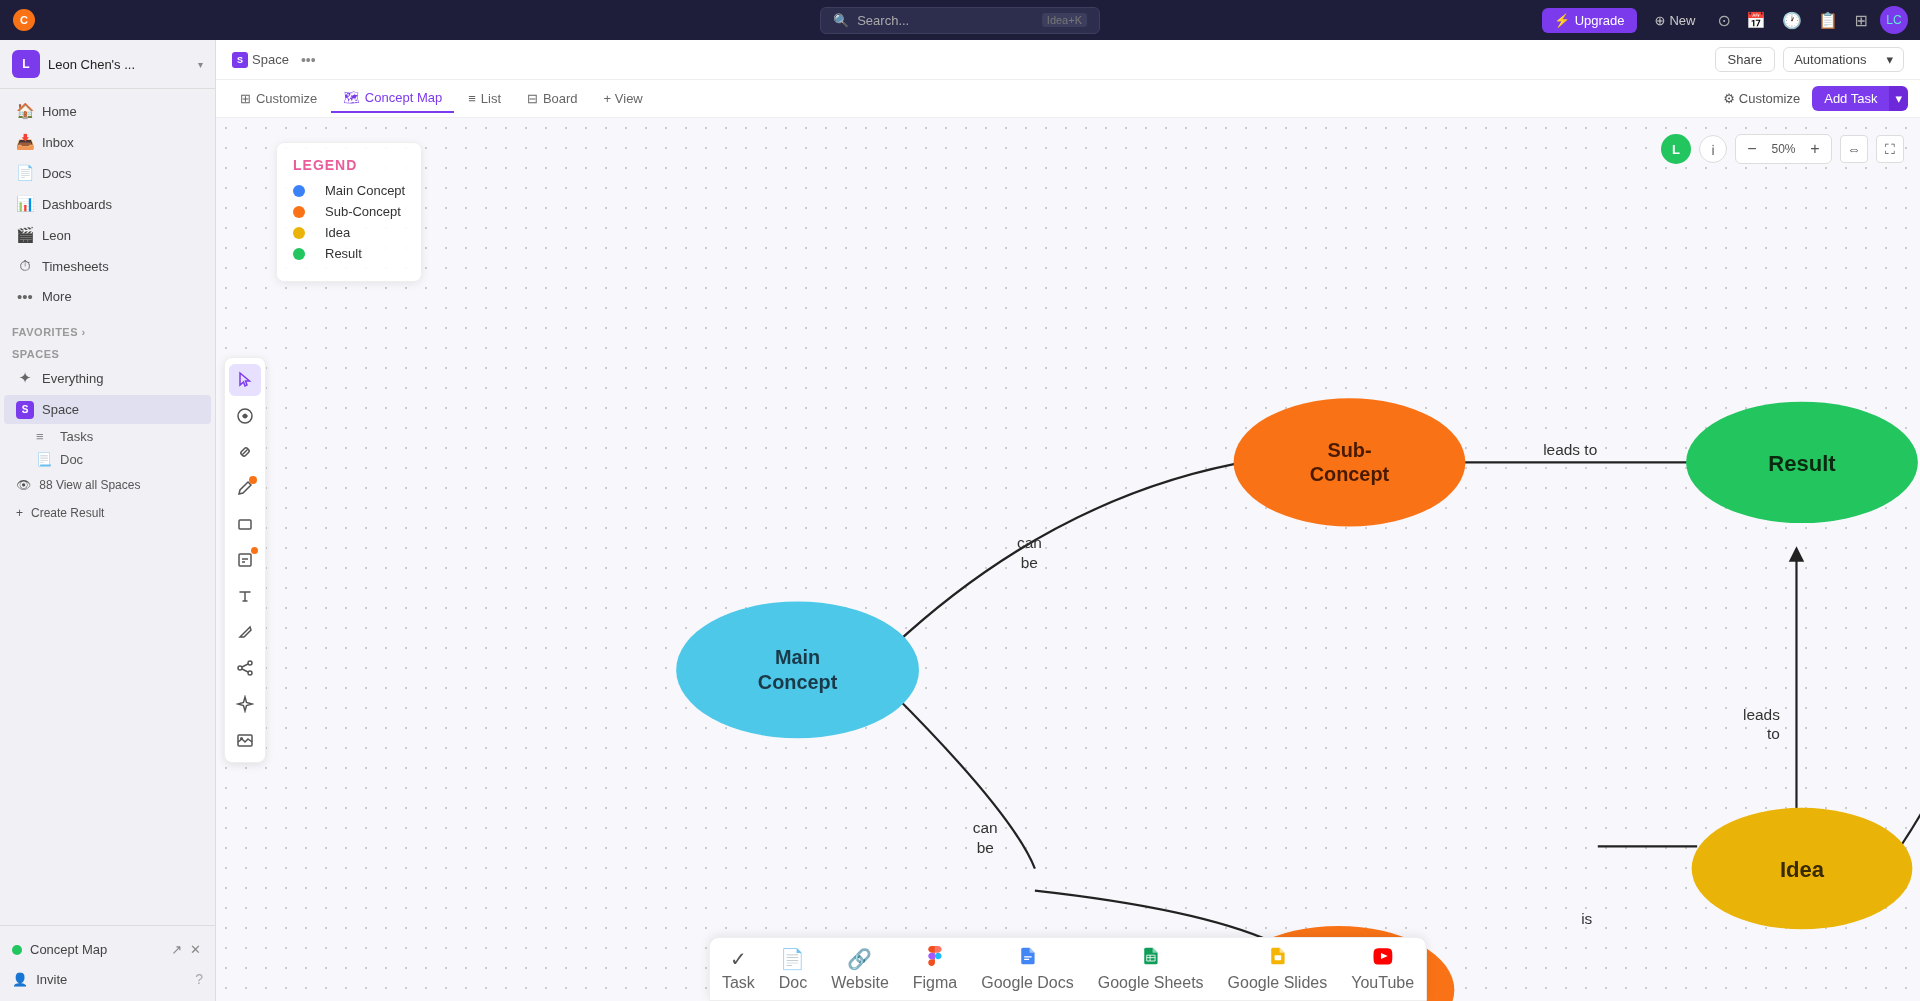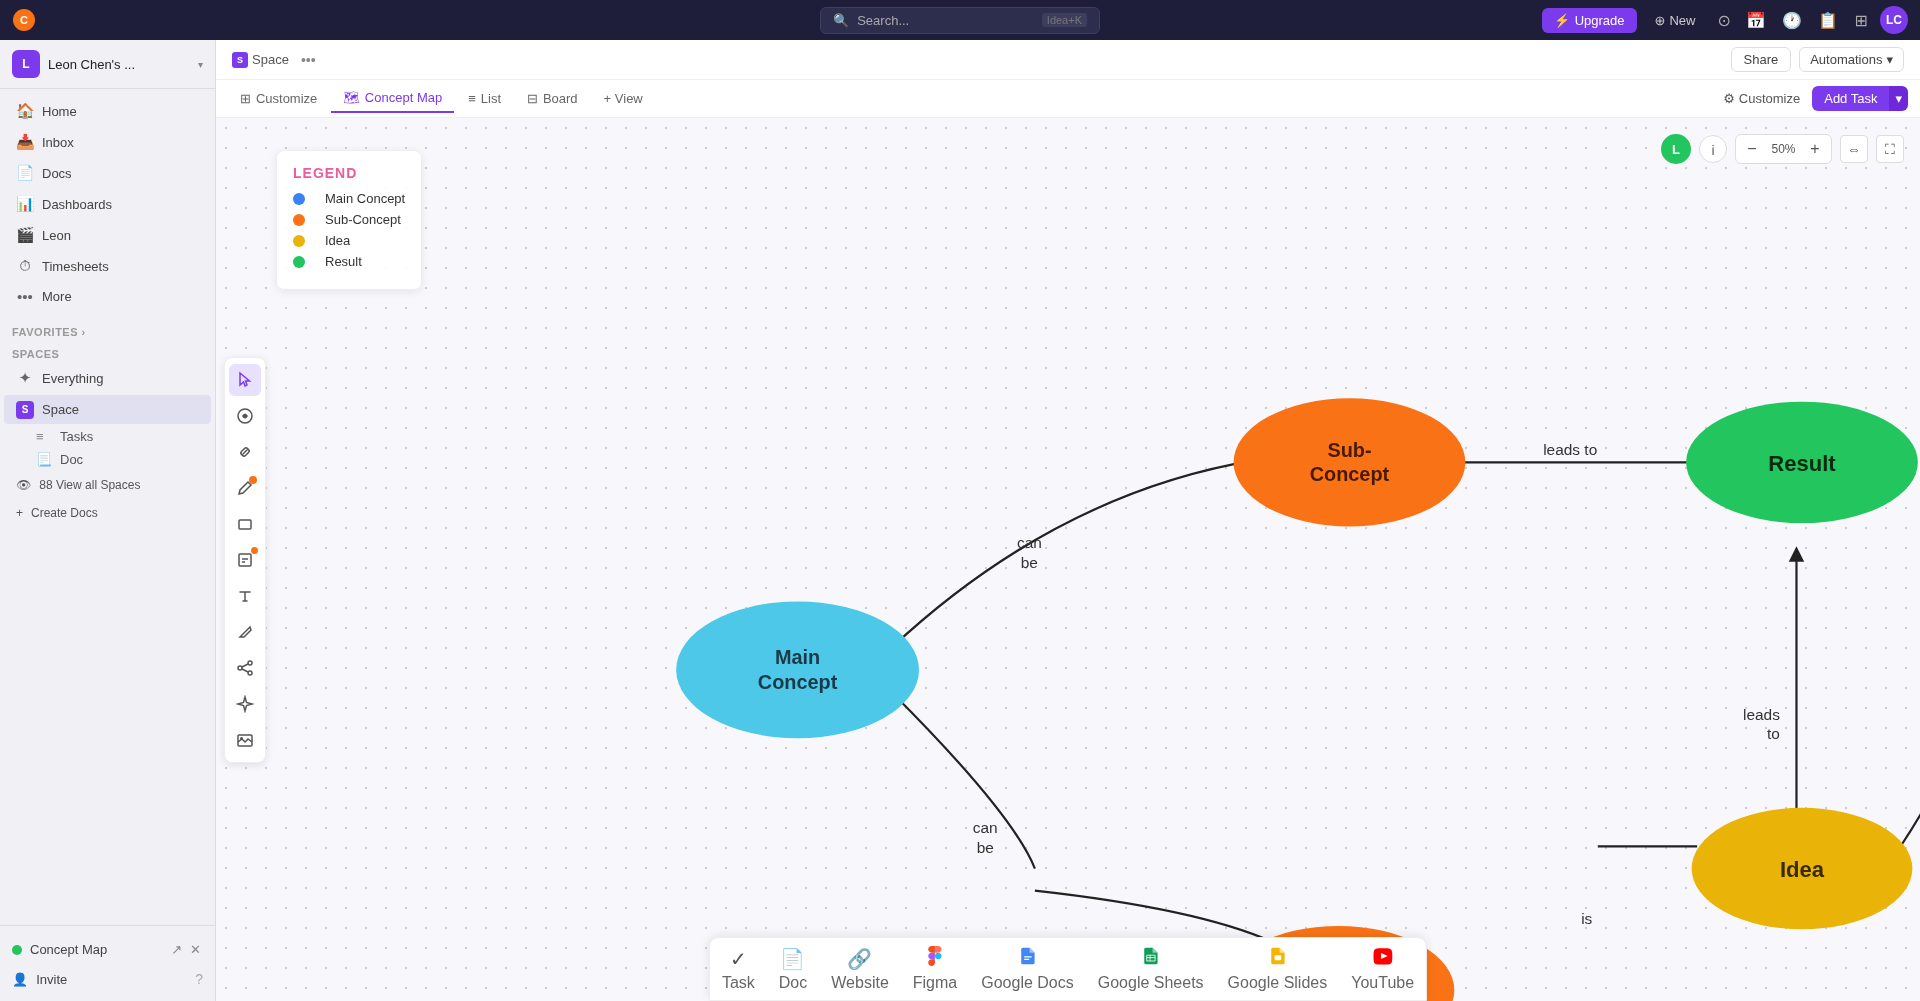--- a/index.html
+++ b/index.html
@@ -70,23 +70,23 @@
       font-size: 16px;
       display: flex;
       align-items: center;
       justify-content: center;
     }
     .avatar-btn {
       width: 28px;
       height: 28px;
       border-radius: 50%;
       background: #7c3aed;
-      color: #ffffff;
+      color: #5eead4;
       font-size: 12px;
-      font-weight: 700;
+      font-weight: 400;
       display: flex;
       align-items: center;
       justify-content: center;
       cursor: pointer;
     }
 
     
     .main-layout {
       display: flex;
       height: calc(100vh - 40px);
@@ -292,21 +292,21 @@
     .automations-btn {
       background: transparent;
       border: 1px solid #ddd;
       border-radius: 6px;
       padding: 4px 10px;
       font-size: 13px;
       color: #444;
       cursor: pointer;
       display: flex;
       align-items: center;
-      gap: 4px;
+      gap: 20px;
     }
 
     
     .view-tabs {
       height: 38px;
       display: flex;
       align-items: center;
       padding: 0 12px;
       border-bottom: 1px solid #eee;
       gap: 2px;
@@ -408,21 +408,21 @@
       border-radius: 50%;
       background: #f97316;
       position: absolute;
       top: 4px;
       right: 4px;
     }
 
     
     .legend {
       position: absolute;
-      top: 32px;
+      top: 24px;
       left: 60px;
       background: rgba(255,255,255,0.9);
       border: 1px solid #eee;
       border-radius: 8px;
       padding: 14px 16px;
       box-shadow: 0 2px 8px rgba(0,0,0,0.08);
     }
     .legend-title {
       font-size: 14px;
       font-weight: 700;
@@ -682,21 +682,21 @@
       <span class="sub-icon">📃</span>
       <span>Doc</span>
     </div>
 
     <div class="nav-item" style="color:#555;font-size:12px;">
       <span>👁</span>
       <span>88 View all Spaces</span>
     </div>
     <div class="nav-item" style="color:#555;font-size:12px;">
       <span>+</span>
-      <span>Create Docs</span>
+      <span>Create Result</span>
     </div>
 
     <div class="sidebar-bottom">
       <div class="concept-map-item">
         <div class="concept-map-dot"></div>
         <span class="concept-map-label">Concept Map</span>
         <div class="concept-map-actions">
           <button class="concept-action-btn">↗</button>
           <button class="concept-action-btn">✕</button>
         </div>

